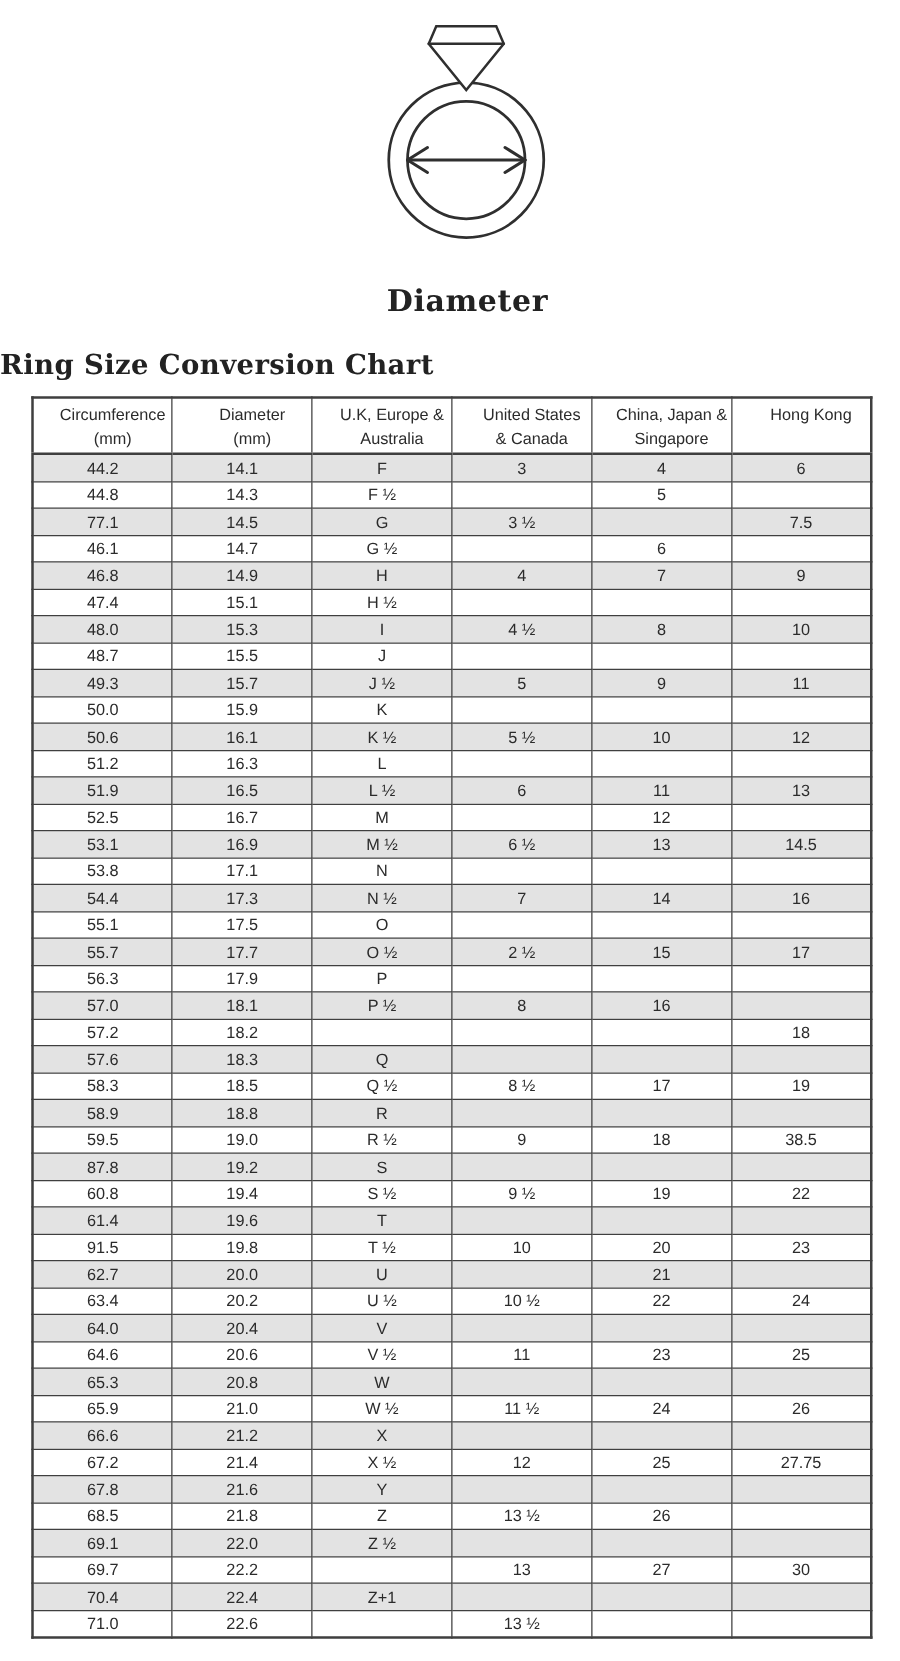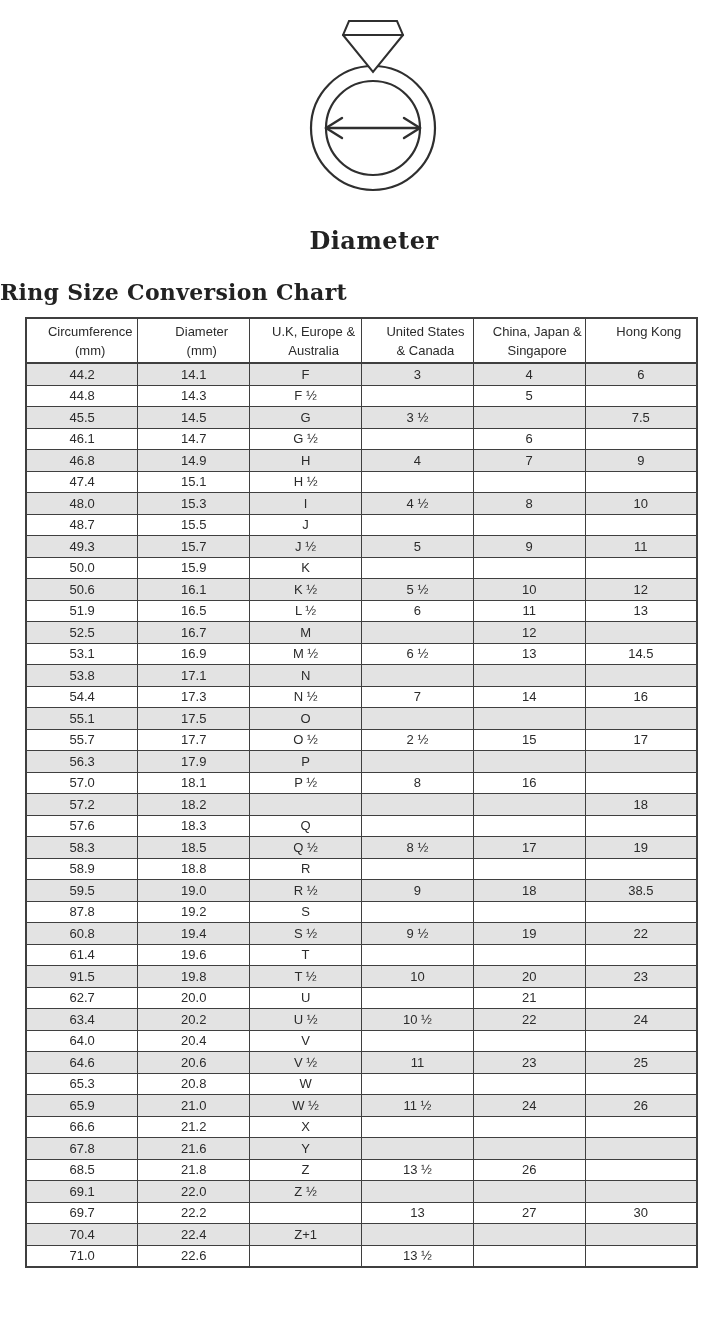--- a/index.html
+++ b/index.html
@@ -128,21 +128,21 @@
       </tr>
       <tr>
         <td>44.8</td>
         <td>14.3</td>
         <td>F ½</td>
         <td></td>
         <td>5</td>
         <td></td>
       </tr>
       <tr>
-        <td>45.5</td>
+        <td>77.1</td>
         <td>14.5</td>
         <td>G</td>
         <td>3 ½</td>
         <td></td>
         <td>7.5</td>
       </tr>
       <tr>
         <td>46.1</td>
         <td>14.7</td>
         <td>G ½</td>
@@ -200,20 +200,28 @@
       </tr>
       <tr>
         <td>50.6</td>
         <td>16.1</td>
         <td>K ½</td>
         <td>5 ½</td>
         <td>10</td>
         <td>12</td>
       </tr>
       <tr>
+        <td>51.2</td>
+        <td>16.3</td>
+        <td>L</td>
+        <td></td>
+        <td></td>
+        <td></td>
+      </tr>
+      <tr>
         <td>51.9</td>
         <td>16.5</td>
         <td>L ½</td>
         <td>6</td>
         <td>11</td>
         <td>13</td>
       </tr>
       <tr>
         <td>52.5</td>
         <td>16.7</td>
@@ -400,20 +408,28 @@
       </tr>
       <tr>
         <td>66.6</td>
         <td>21.2</td>
         <td>X</td>
         <td></td>
         <td></td>
         <td></td>
       </tr>
       <tr>
+        <td>67.2</td>
+        <td>21.4</td>
+        <td>X ½</td>
+        <td>12</td>
+        <td>25</td>
+        <td>27.75</td>
+      </tr>
+      <tr>
         <td>67.8</td>
         <td>21.6</td>
         <td>Y</td>
         <td></td>
         <td></td>
         <td></td>
       </tr>
       <tr>
         <td>68.5</td>
         <td>21.8</td>

